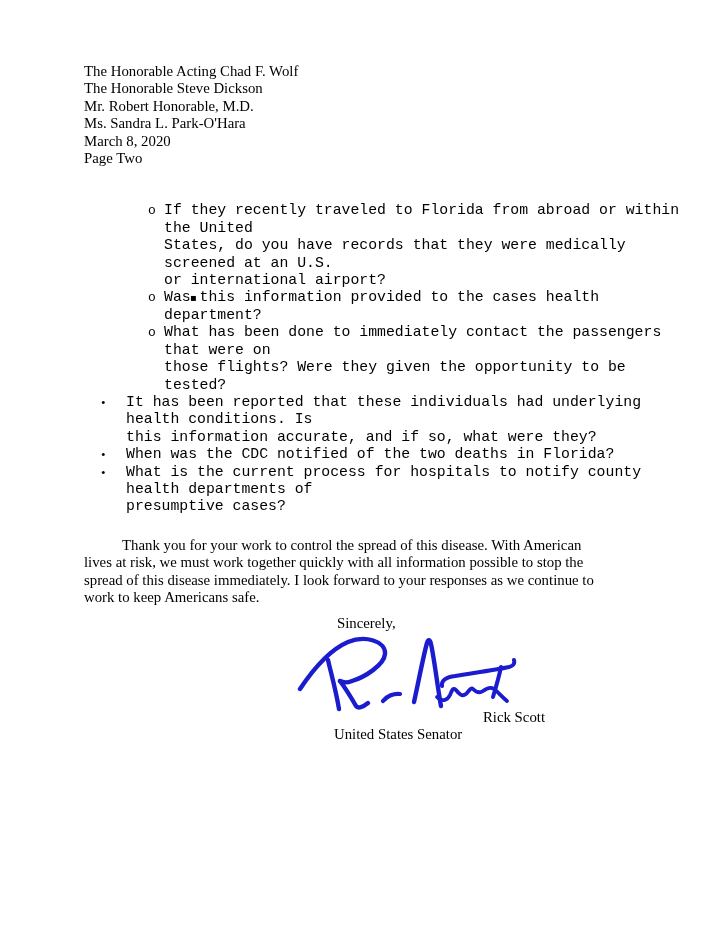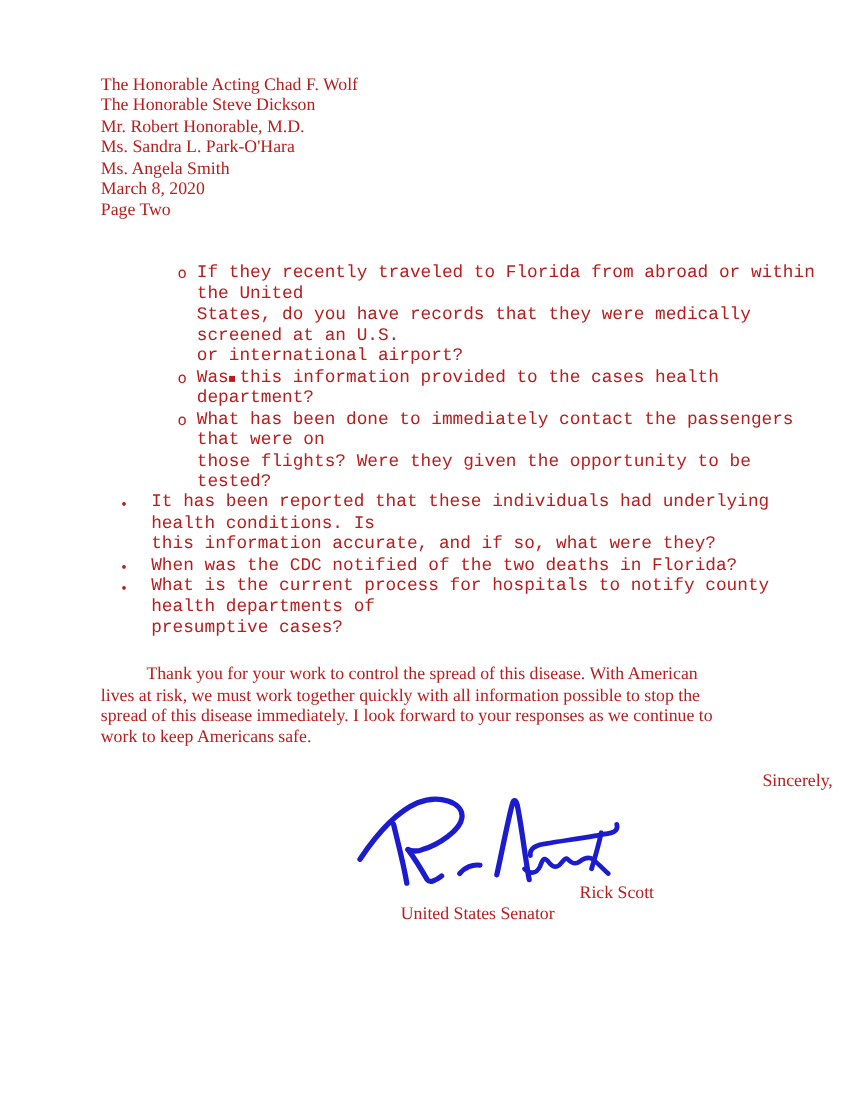--- a/index.html
+++ b/index.html
@@ -7,58 +7,57 @@
     width: 714px; height: 927px;
     background: #ffffff;
     font-family: "Liberation Serif", "DejaVu Serif", serif;
   }
   .page {
     position: relative;
     width: 714px; height: 779px;
     box-sizing: border-box;
     padding: 63px 20px 0 84px;
     background: #ffffff;
-    color: #b91c1c;
+    color: #000000;
     font-size: 14.8px;
     line-height: 17.4px;
     overflow: hidden;
   }
   .hline { white-space: pre-line; }
   .questions { margin-top: 35px; }
   .li { position: relative; }
   .li .txt { white-space: pre-line; display: block; font-family: Liberation Mono, monospace; }
   .marker { position: absolute; top: 0; line-height: 17.4px; }
   .lvl1 { padding-left: 42px; }
   .lvl1 > .marker { left: 17px; font-size: 13px; }
   .lvl2 { padding-left: 80px; }
   .lvl2 > .marker { left: 64px; font-family: "Liberation Mono", "DejaVu Sans Mono", monospace; font-size: 13px; }
   .lvl3 { padding-left: 128px; }
   .lvl3 > .marker { left: 106px; font-family: "DejaVu Sans", sans-serif; font-size: 10px; }
   .closing {
     margin: 21px 64px 0 0;
     text-indent: 38px;
     white-space: pre-line;
   }
-  .valediction { margin-top: 19px; margin-left: 253px; text-align: right; }
+  .valediction { margin-top: 9px; margin-left: 253px; }
   .sig-wrap { margin-top: 2px; margin-left: 211px; width: 230px; height: 78px; }
   .sig-wrap svg { display: block; }
   .sig-name { margin-top: -4px; margin-left: 250px; text-align: center; }
   .sig-title { margin-left: 250px; }
 </style>
 </head>
 <body>
 
 <div class="page">
 
   <div class="header">
     <div class="hline">The Honorable Acting Chad F. Wolf</div>
     <div class="hline">The Honorable Steve Dickson</div>
     <div class="hline">Mr. Robert Honorable, M.D.</div>
     <div class="hline">Ms. Sandra L. Park-O'Hara</div>
-    <div class="hline">Ms. Angela Smith</div>
     <div class="hline">March 8, 2020</div>
     <div class="hline">Page Two</div>
   </div>
 
   <div class="questions">
     <div class="li lvl2">
       <span class="marker">o</span>
       <span class="txt">If they recently traveled to Florida from abroad or within the United
 States, do you have records that they were medically screened at an U.S.
 or international airport?</span>

